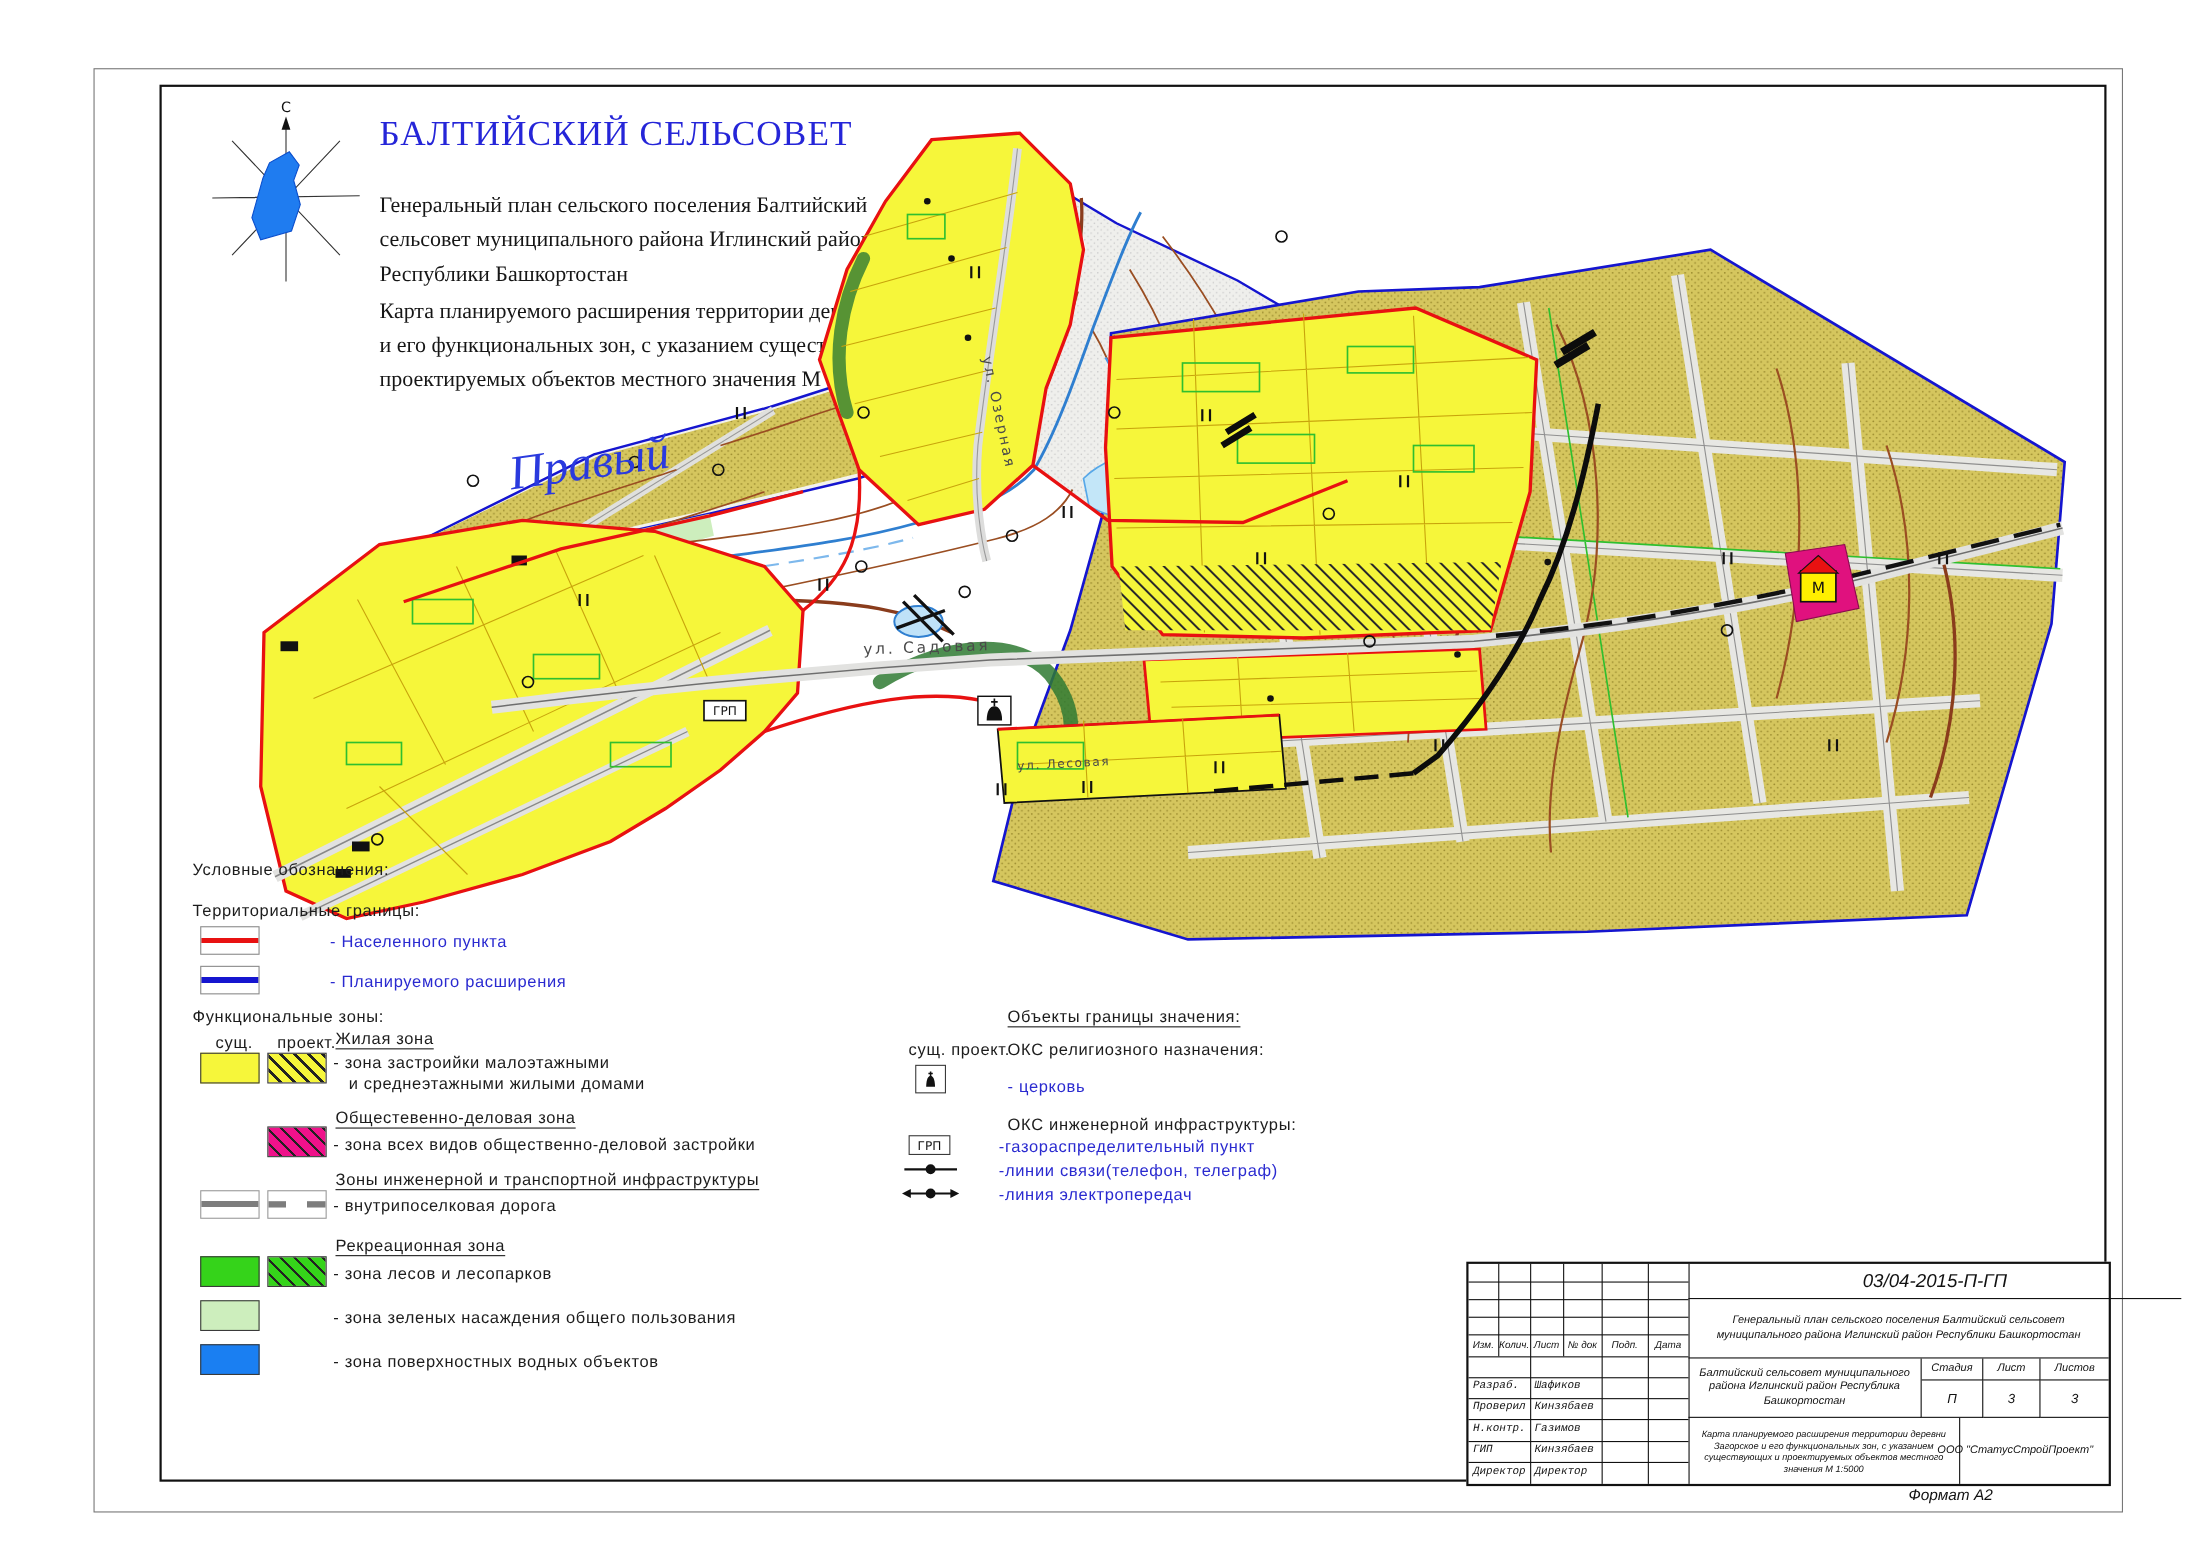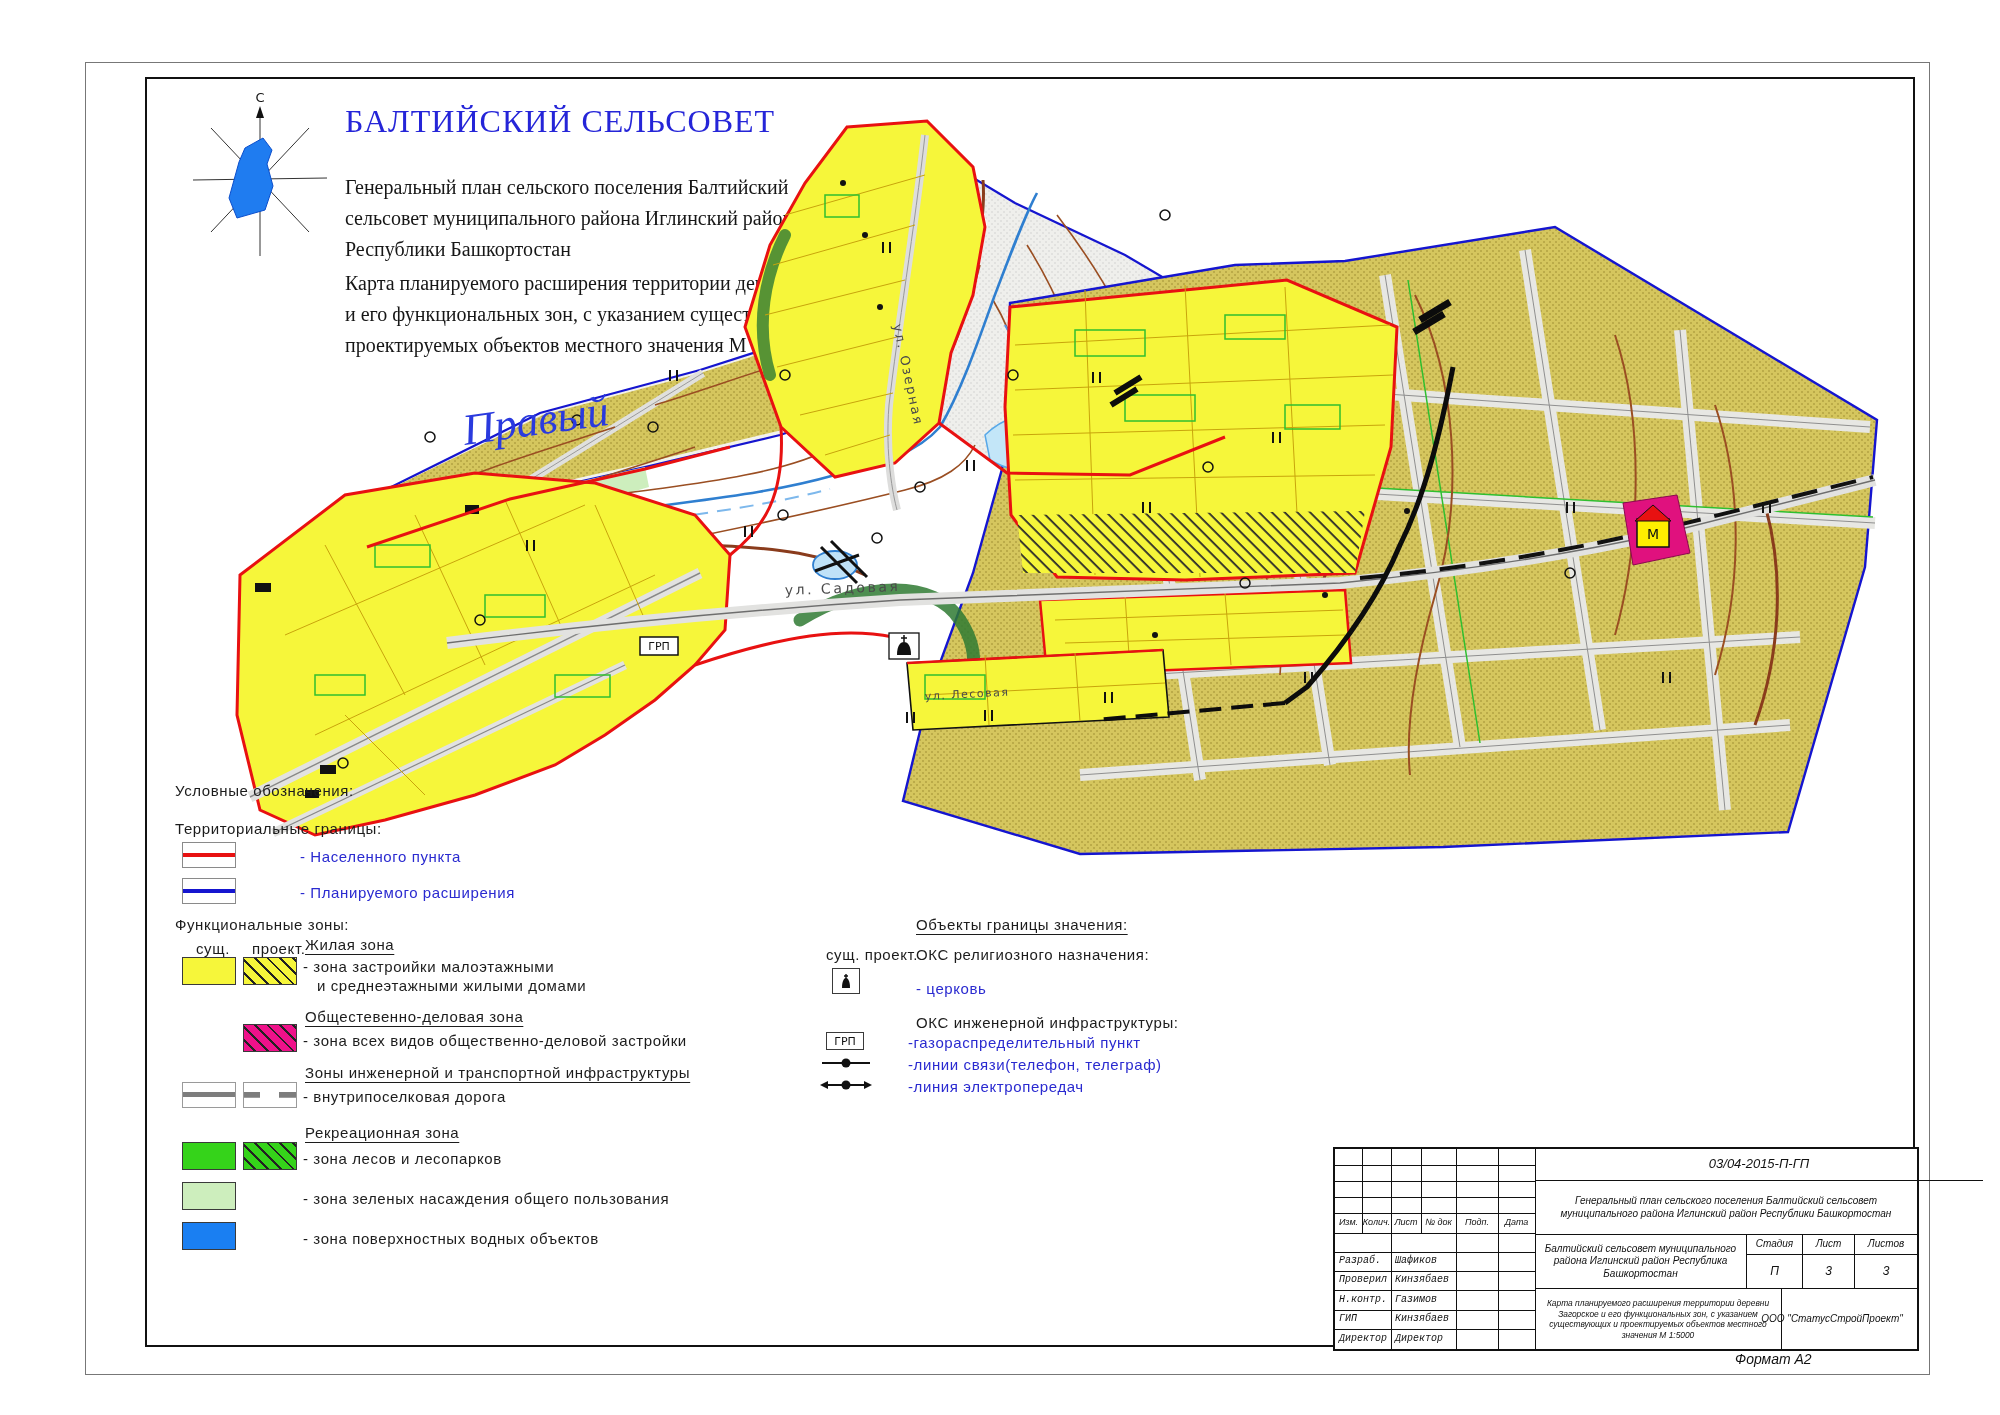--- a/index.html
+++ b/index.html
@@ -380,21 +380,21 @@
     <div class="sc sc-l" style="left:56px;top:103px;width:65px;height:19px">Шафиков</div>
     <div class="sc sc-l" style="left:0;top:122px;width:56px;height:19px">Проверил</div>
     <div class="sc sc-l" style="left:56px;top:122px;width:65px;height:19px">Кинзябаев</div>
     <div class="sc sc-l" style="left:0;top:141px;width:56px;height:20px">Н.контр.</div>
     <div class="sc sc-l" style="left:56px;top:141px;width:65px;height:20px">Газимов</div>
     <div class="sc sc-l" style="left:0;top:161px;width:56px;height:19px">ГИП</div>
     <div class="sc sc-l" style="left:56px;top:161px;width:65px;height:19px">Кинзябаев</div>
     <div class="sc sc-l" style="left:0;top:180px;width:56px;height:20px">Директор</div>
     <div class="sc sc-l" style="left:56px;top:180px;width:65px;height:20px">Директор</div>
 
-    <div class="sc" style="left:200px;top:0;width:448px;height:32px;border-bottom:1.3px solid #111;font-size:13px">03/04-2015-П-ГП</div>
+    <div class="sc" style="left:200px;top:0;width:448px;height:32px;border-bottom:1.3px solid #111;font-size:17px">03/04-2015-П-ГП</div>
     <div class="sc" style="left:200px;top:86px;width:212px;height:54px;border-right:1.3px solid #111;border-bottom:1.3px solid #111;padding:0 6px;font-size:10px">Балтийский сельсовет муниципального района Иглинский район Республика Башкортостан</div>
     <div class="sc" style="left:200px;top:32px;width:382px;height:54px;border-bottom:1.3px solid #111;padding:0 8px;font-size:10px">Генеральный план сельского поселения Балтийский сельсовет муниципального района Иглинский район Республики Башкортостан</div>
     <div class="sc" style="left:412px;top:86px;width:56px;height:20px;border-right:1.3px solid #111;border-bottom:1.3px solid #111">Стадия</div>
     <div class="sc" style="left:468px;top:86px;width:52px;height:20px;border-right:1.3px solid #111;border-bottom:1.3px solid #111">Лист</div>
     <div class="sc" style="left:520px;top:86px;width:62px;height:20px;border-bottom:1.3px solid #111">Листов</div>
     <div class="sc" style="left:412px;top:106px;width:56px;height:34px;border-right:1.3px solid #111;border-bottom:1.3px solid #111;font-size:12px">П</div>
     <div class="sc" style="left:468px;top:106px;width:52px;height:34px;border-right:1.3px solid #111;border-bottom:1.3px solid #111;font-size:12px">3</div>
     <div class="sc" style="left:520px;top:106px;width:62px;height:34px;border-bottom:1.3px solid #111;font-size:12px">3</div>
     <div class="sc" style="left:200px;top:140px;width:247px;height:60px;border-right:1.3px solid #111;padding:2px 4px;font-size:8.4px">Карта планируемого расширения территории деревни Загорское и его функциональных зон, с указанием существующих и проектируемых объектов местного значения М 1:5000</div>
     <div class="sc" style="left:412px;top:140px;width:170px;height:60px;font-size:10px">ООО "СтатусСтройПроект"</div>

